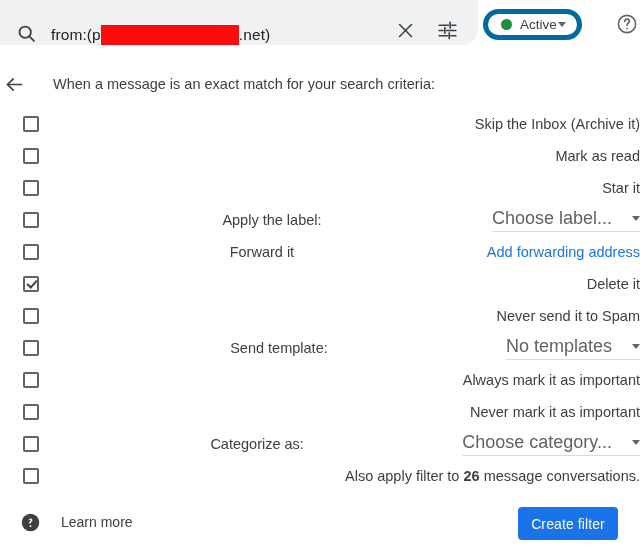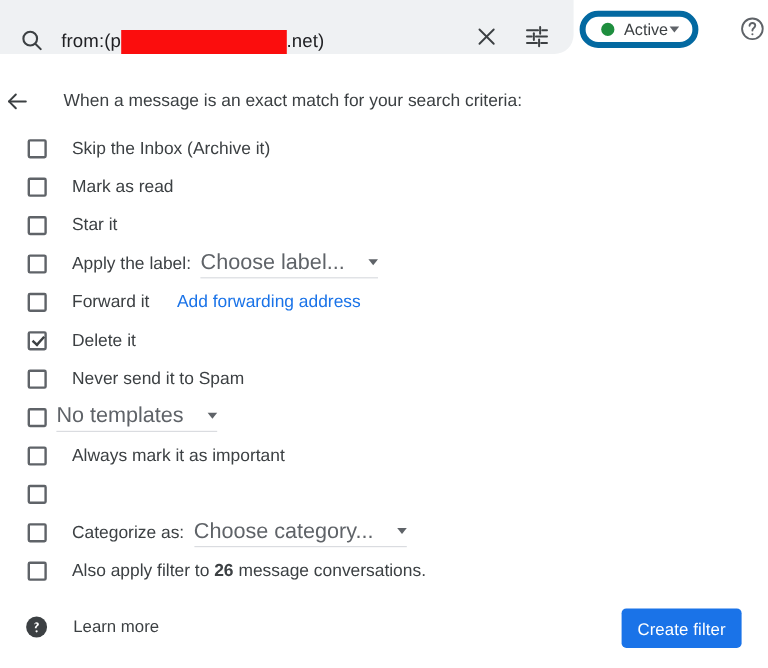--- a/index.html
+++ b/index.html
@@ -141,20 +141,21 @@
   }
 
   .options {
     margin-top: 2px;
     padding-left: 23px;
   }
   .opt-row {
     display: flex;
     align-items: center;
     height: 32px;
+    justify-content: space-between;
   }
   .cbox {
     width: 16px; height: 16px;
     border: 2px solid #5f6368;
     border-radius: 2px;
     background: #fff;
     flex: 0 0 auto;
     cursor: pointer;
     position: relative;
   }
@@ -355,33 +356,35 @@
       <span class="opt-label">Delete it</span>
     </div>
 
     <div class="opt-row">
       <span class="cbox"></span>
       <span class="opt-label">Never send it to Spam</span>
     </div>
 
     <div class="opt-row">
       <span class="cbox"></span>
+      <span class="opt-label">Send template:</span>
       <span class="dropdown">
         <span class="dd-value">No templates</span>
         <span class="dd-caret"></span>
       </span>
     </div>
 
     <div class="opt-row">
       <span class="cbox"></span>
       <span class="opt-label">Always mark it as important</span>
     </div>
 
     <div class="opt-row">
       <span class="cbox"></span>
+      <span class="opt-label">Never mark it as important</span>
     </div>
 
     <div class="opt-row">
       <span class="cbox"></span>
       <span class="opt-label">Categorize as:</span>
       <span class="dropdown">
         <span class="dd-value">Choose category...</span>
         <span class="dd-caret"></span>
       </span>
     </div>

